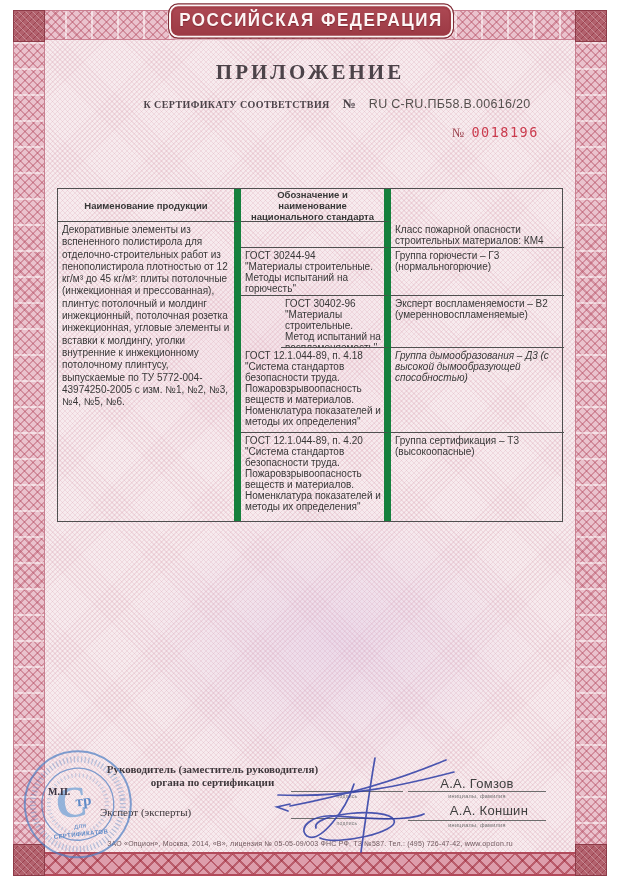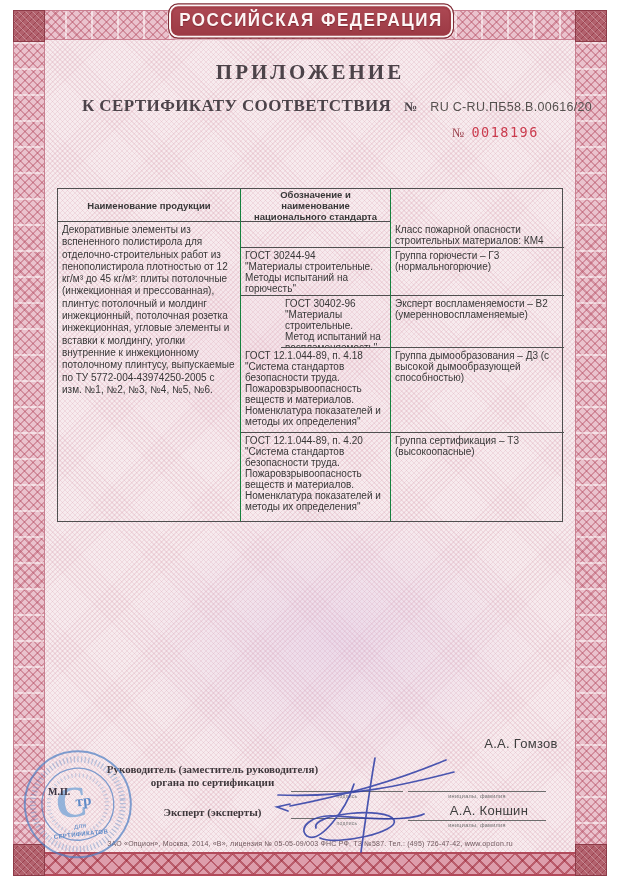--- a/index.html
+++ b/index.html
@@ -55,62 +55,62 @@
     box-shadow: inset 0 0 0 2px rgba(255,255,255,.95), inset 0 0 0 4px rgba(158,58,68,.65),
                 0 0 0 1px rgba(255,255,255,.4);
     display:flex;align-items:center;justify-content:center;
     color:#fdf5f5;font-weight:bold;font-size:17px;letter-spacing:1.5px;
     text-shadow:0 1px 1px rgba(60,0,10,.35);transform:scaleY(1.05);}
   .title{position:absolute;left:45px;width:530px;top:60px;text-align:center;
     font-family:"Liberation Serif",serif;font-weight:bold;font-size:21px;
     letter-spacing:3px;color:#4c4349;}
   .subtitle-row{position:absolute;left:45px;width:530px;top:96px;display:flex;
     justify-content:center;align-items:baseline;gap:13px;transform:translateX(27px);}
-  .subtitle-label{font-family:"Liberation Serif",serif;font-weight:bold;font-size:17px;
+  .subtitle-label{font-family:"Liberation Serif",serif;font-weight:bold;font-size:10px;
     letter-spacing:.4px;color:#4c4349;}
   .subtitle-no{font-family:"Liberation Serif",serif;font-weight:bold;font-size:13px;color:#4c4349;}
   .cert-number{font-size:12.5px;letter-spacing:.3px;color:#55504e;}
   .cert-type{position:absolute;left:45px;width:476px;top:117px;text-align:center;
     font-family:"Liberation Serif",serif;font-size:11.5px;color:#4c4349;}
   .blank-no{position:absolute;left:452px;top:124px;display:flex;align-items:baseline;gap:7px;}
   .blank-no .sign{font-family:"Liberation Serif",serif;font-size:13px;color:#9c4450;}
   .blank-no .digits{font-family:"DejaVu Sans Mono",monospace;font-size:13.5px;
     letter-spacing:1.5px;color:#cb3b4e;}
 
   
   .cert-table{position:absolute;left:57px;top:188px;width:506px;display:grid;
     grid-template-columns:183px 150px 173px;
     grid-template-rows:33px 26px 48px 52px 85px 88px;
     border:1px solid #4f4f4f;box-sizing:border-box;}
-  .cell{border-right:1px solid #15803d;border-bottom:1px solid #4f4f4f;
+  .cell{border-right:7px solid #15803d;border-bottom:1px solid #4f4f4f;
     font-size:10px;line-height:11.8px;color:#383838;padding:2px 3px 2px 4px;
     box-sizing:border-box;overflow:hidden;}
   .cell.last-col{border-right:none;}
   .cell.last-row{border-bottom:none;}
   .cell.hdr{display:flex;align-items:center;justify-content:center;text-align:center;
     font-weight:bold;font-size:9.5px;line-height:11px;white-space:pre-line;padding:2px;}
   .cell.std,.cell.req{white-space:pre-line;line-height:11px;}
   .cell.product{grid-column:1;grid-row:2/7;border-bottom:none;line-height:12.3px;}
 
   
   .mp{position:absolute;left:48px;top:786px;font-family:"Liberation Serif",serif;
     font-weight:bold;font-size:10px;color:#3a3340;z-index:3;}
   .role1{position:absolute;left:100px;top:763px;width:225px;text-align:center;
     font-family:"Liberation Serif",serif;font-weight:bold;font-size:11px;line-height:13px;
     color:#3f383c;white-space:pre-line;}
-  .role2{position:absolute;left:100px;top:806px;width:225px;text-align:center;
-    font-family:"Liberation Serif",serif;font-weight:bold;font-size:11px;color:#3f383c;}
+  .role2{position:absolute;left:100px;top:806px;width:225px;
+    font-family:"Liberation Serif",serif;font-weight:normal;font-size:11px;color:#3f383c;}
   .sig-line{position:absolute;width:112px;border-top:1px solid #6d6d6d;height:0;}
   .sl1{left:291px;top:791px;} .sl2{left:291px;top:818px;}
   .sig-cap{position:absolute;left:291px;width:112px;text-align:center;font-size:5px;
     color:#7a7a7a;letter-spacing:.3px;}
   .sc1{top:793px;} .sc2{top:820px;}
   .name{position:absolute;left:408px;width:138px;text-align:center;font-size:13px;
     color:#3e3e3e;letter-spacing:.3px;}
-  .n1{top:736px;margin-left:44px;} .n2{top:803px;margin-left:12px;}
+  .n1{top:776px;} .n2{top:803px;margin-left:12px;}
   .name-line{position:absolute;left:408px;width:138px;border-top:1px solid #6d6d6d;height:0;}
   .nl1{top:791px;} .nl2{top:820px;}
   .name-cap{position:absolute;left:408px;width:138px;text-align:center;font-size:5.5px;
     color:#6f6f6f;letter-spacing:.3px;}
   .nc1{top:793px;} .nc2{top:822px;}
 
   .stamp{position:absolute;left:16px;top:740px;z-index:2;opacity:.88;
     transform:rotate(-6deg);}
   .autograph{position:absolute;left:258px;top:752px;z-index:2;}
 
@@ -173,21 +173,21 @@
     <div class="cell req last-col" style="grid-column:3;grid-row:4;">Эксперт воспламеняемости – В2
 (умеренновоспламеняемые)</div>
 
     <div class="cell std" style="grid-column:2;grid-row:5;">ГОСТ 12.1.044-89, п. 4.18
 "Система стандартов
 безопасности труда.
 Пожаровзрывоопасность
 веществ и материалов.
 Номенклатура показателей и
 методы их определения"</div>
-    <div class="cell req last-col" style="grid-column:3;grid-row:5;">Группа дымообразования – Д3 (с
+    <div class="cell req last-col" style="grid-column:3;grid-row:5;font-style:italic;">Группа дымообразования – Д3 (с
 высокой дымообразующей
 способностью)</div>
 
     <div class="cell std last-row" style="grid-column:2;grid-row:6;">ГОСТ 12.1.044-89, п. 4.20
 "Система стандартов
 безопасности труда.
 Пожаровзрывоопасность
 веществ и материалов.
 Номенклатура показателей и
 методы их определения"</div>

